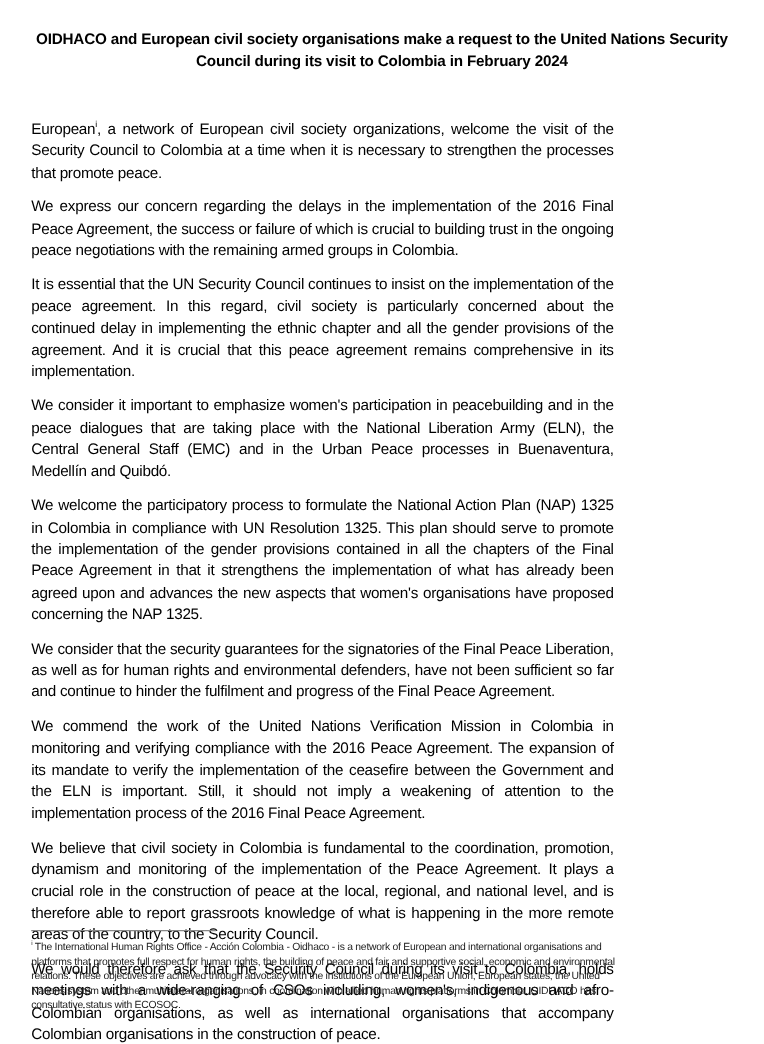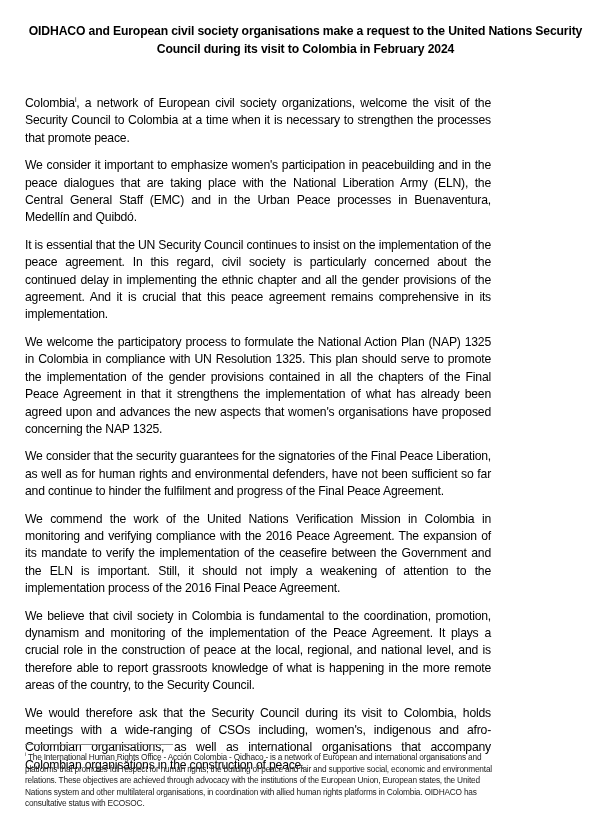--- a/index.html
+++ b/index.html
@@ -77,23 +77,24 @@
     }
   </style>
 </head>
 <body>
 
 <div class="page">
 
   <div class="title">OIDHACO and European civil society organisations make a request to the United Nations Security Council during its visit to Colombia in February 2024</div>
 
   <div class="body">
-    <p><span>Colombia</span><sup class="fnref">i</sup><span>, a network of European civil society organizations, welcome the visit of the Security Council to Colombia at a time when it is necessary to strengthen the processes that promote peace.</span></p>
+    <p><span>European</span><sup class="fnref">i</sup><span>, a network of European civil society organizations, welcome the visit of the Security Council to Colombia at a time when it is necessary to strengthen the processes that promote peace.</span></p>
+    <p>We express our concern regarding the delays in the implementation of the 2016 Final Peace Agreement, the success or failure of which is crucial to building trust in the ongoing peace negotiations with the remaining armed groups in Colombia.</p>
+    <p>It is essential that the UN Security Council continues to insist on the implementation of the peace agreement. In this regard, civil society is particularly concerned about the continued delay in implementing the ethnic chapter and all the gender provisions of the agreement. And it is crucial that this peace agreement remains comprehensive in its implementation.</p>
     <p>We consider it important to emphasize women's participation in peacebuilding and in the peace dialogues that are taking place with the National Liberation Army (ELN), the Central General Staff (EMC) and in the Urban Peace processes in Buenaventura, Medellín and Quibdó.</p>
-    <p>It is essential that the UN Security Council continues to insist on the implementation of the peace agreement. In this regard, civil society is particularly concerned about the continued delay in implementing the ethnic chapter and all the gender provisions of the agreement. And it is crucial that this peace agreement remains comprehensive in its implementation.</p>
     <p>We welcome the participatory process to formulate the National Action Plan (NAP) 1325 in Colombia in compliance with UN Resolution 1325. This plan should serve to promote the implementation of the gender provisions contained in all the chapters of the Final Peace Agreement in that it strengthens the implementation of what has already been agreed upon and advances the new aspects that women's organisations have proposed concerning the NAP 1325.</p>
     <p>We consider that the security guarantees for the signatories of the Final Peace Liberation, as well as for human rights and environmental defenders, have not been sufficient so far and continue to hinder the fulfilment and progress of the Final Peace Agreement.</p>
     <p>We commend the work of the United Nations Verification Mission in Colombia in monitoring and verifying compliance with the 2016 Peace Agreement. The expansion of its mandate to verify the implementation of the ceasefire between the Government and the ELN is important. Still, it should not imply a weakening of attention to the implementation process of the 2016 Final Peace Agreement.</p>
     <p>We believe that civil society in Colombia is fundamental to the coordination, promotion, dynamism and monitoring of the implementation of the Peace Agreement. It plays a crucial role in the construction of peace at the local, regional, and national level, and is therefore able to report grassroots knowledge of what is happening in the more remote areas of the country, to the Security Council.</p>
     <p>We would therefore ask that the Security Council during its visit to Colombia, holds meetings with a wide-ranging of CSOs including, women's, indigenous and afro-Colombian organisations, as well as international organisations that accompany Colombian organisations in the construction of peace.</p>
   </div>
 
   <div class="fn-rule"></div>
 
   <div class="footnote"><sup>i</sup><span> The International Human Rights Office - Acción Colombia - Oidhaco - is a network of European and international organisations and platforms that promotes full respect for human rights, the building of peace and fair and supportive social, economic and environmental relations. These objectives are achieved through advocacy with the institutions of the European Union, European states, the United Nations system and other multilateral organisations, in coordination with allied human rights platforms in Colombia. OIDHACO has consultative status with ECOSOC.</span></div>

